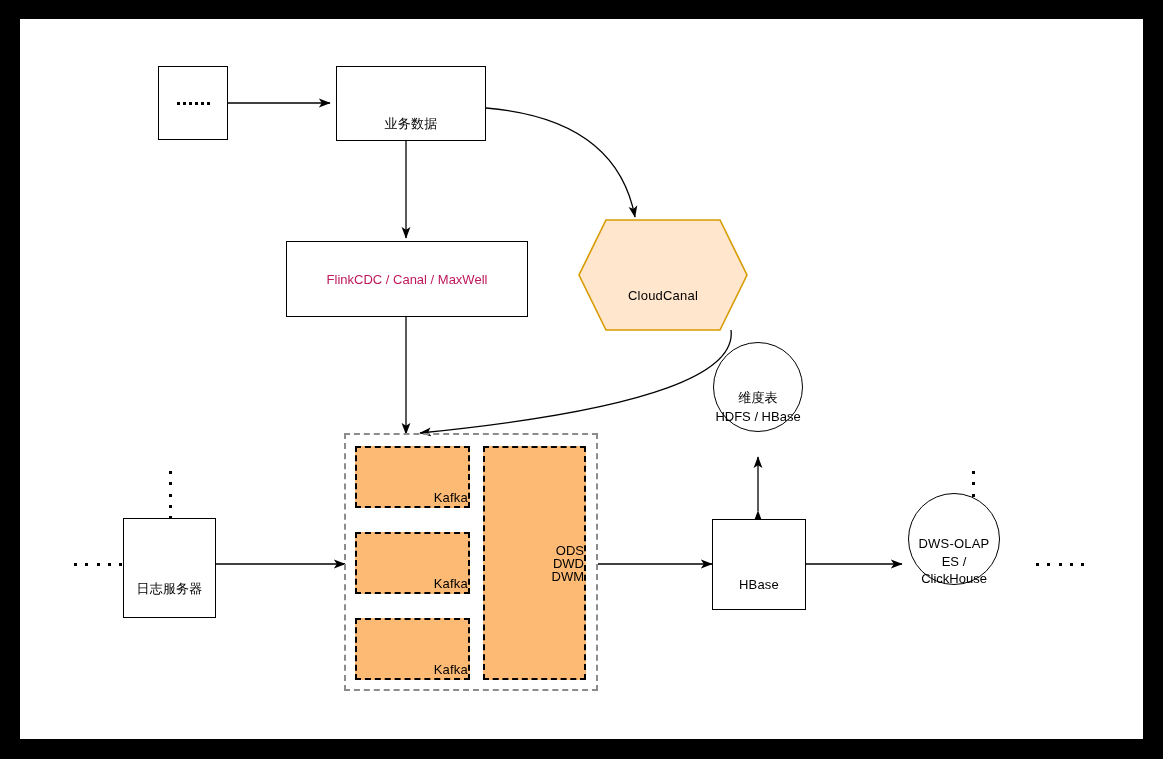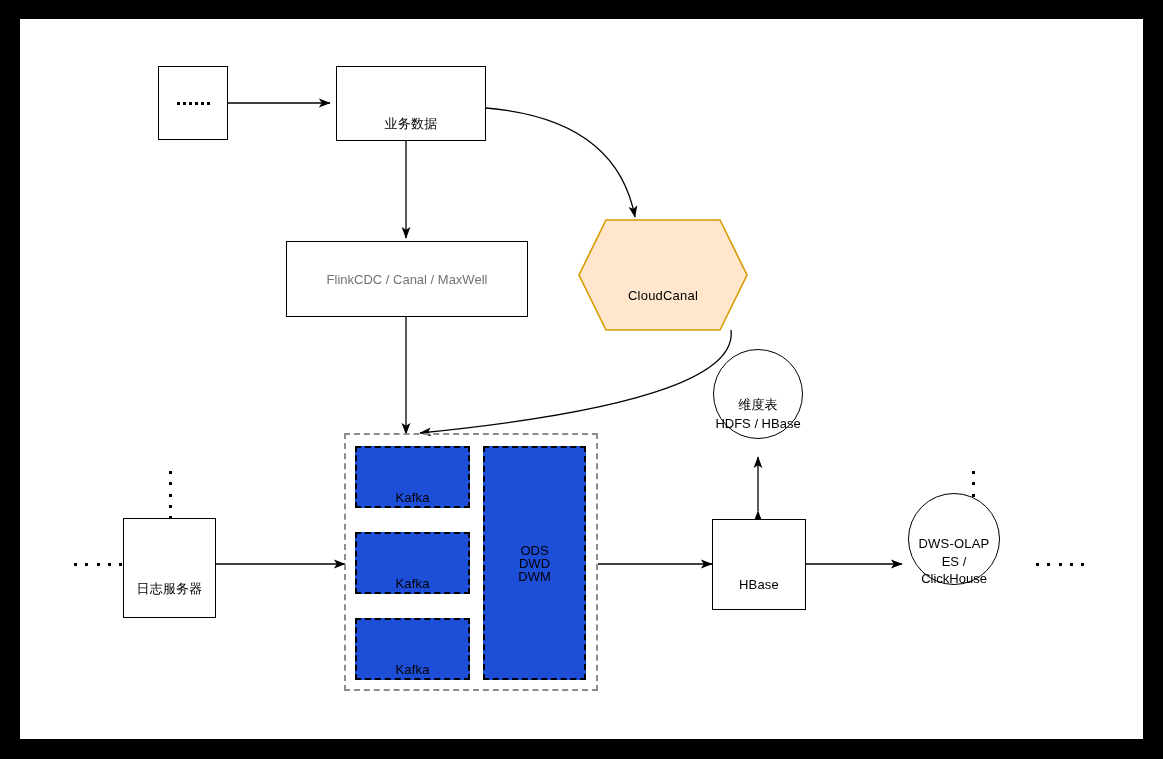--- a/index.html
+++ b/index.html
@@ -41,41 +41,41 @@
     letter-spacing: 0.2px;
     margin-top: 42px;
   }
   .label-sub {
     font-size: 13px;
     line-height: 1.3;
     margin-top: 2px;
   }
   .label-gray {
     font-size: 13px;
-    color: #737373;
+    color: #be185d;
   }
   .circle {
     border: 1px solid #000000;
     border-radius: 50%;
     background: #ffffff;
   }
   .dashed-container {
     position: absolute;
     box-sizing: border-box;
     border: 2px dashed #8c8c8c;
     background: transparent;
   }
   .dashed-box {
     position: absolute;
     box-sizing: border-box;
     border: 2px dashed #000000;
-    background: #1d4ed8;
+    background: #fdba74;
     display: flex;
     flex-direction: column;
-    align-items: center;
+    align-items: flex-end;
     justify-content: center;
     text-align: center;
   }
   .stack-line {
     font-size: 13px;
     line-height: 1.0;
     margin: 0 0;
   }
   svg.edges {
     position: absolute;
@@ -205,21 +205,21 @@
   <div class="dashed-box" style="left:335px; top:599px; width:115px; height:62px;">
     <span class="label-main">Kafka</span>
   </div>
 
   <div class="dashed-box" style="left:463px; top:427px; width:103px; height:234px;">
     <span class="stack-line">ODS</span>
     <span class="stack-line">DWD</span>
     <span class="stack-line">DWM</span>
   </div>
 
-  <div class="node circle" style="left:693px; top:330px; width:90px; height:90px;text-align:center;">
+  <div class="node circle" style="left:693px; top:323px; width:90px; height:90px;text-align:center;">
     <span class="label-main">维度表</span>
     <span class="label-sub">HDFS / HBase</span>
   </div>
 
   <div class="node box" style="left:692px; top:500px; width:94px; height:91px;">
     <span class="label-main">HBase</span>
   </div>
 
   <div class="dots-v" style="left:951px; top:452px; width:4px; height:48px;">
     <span class="dot"></span>

